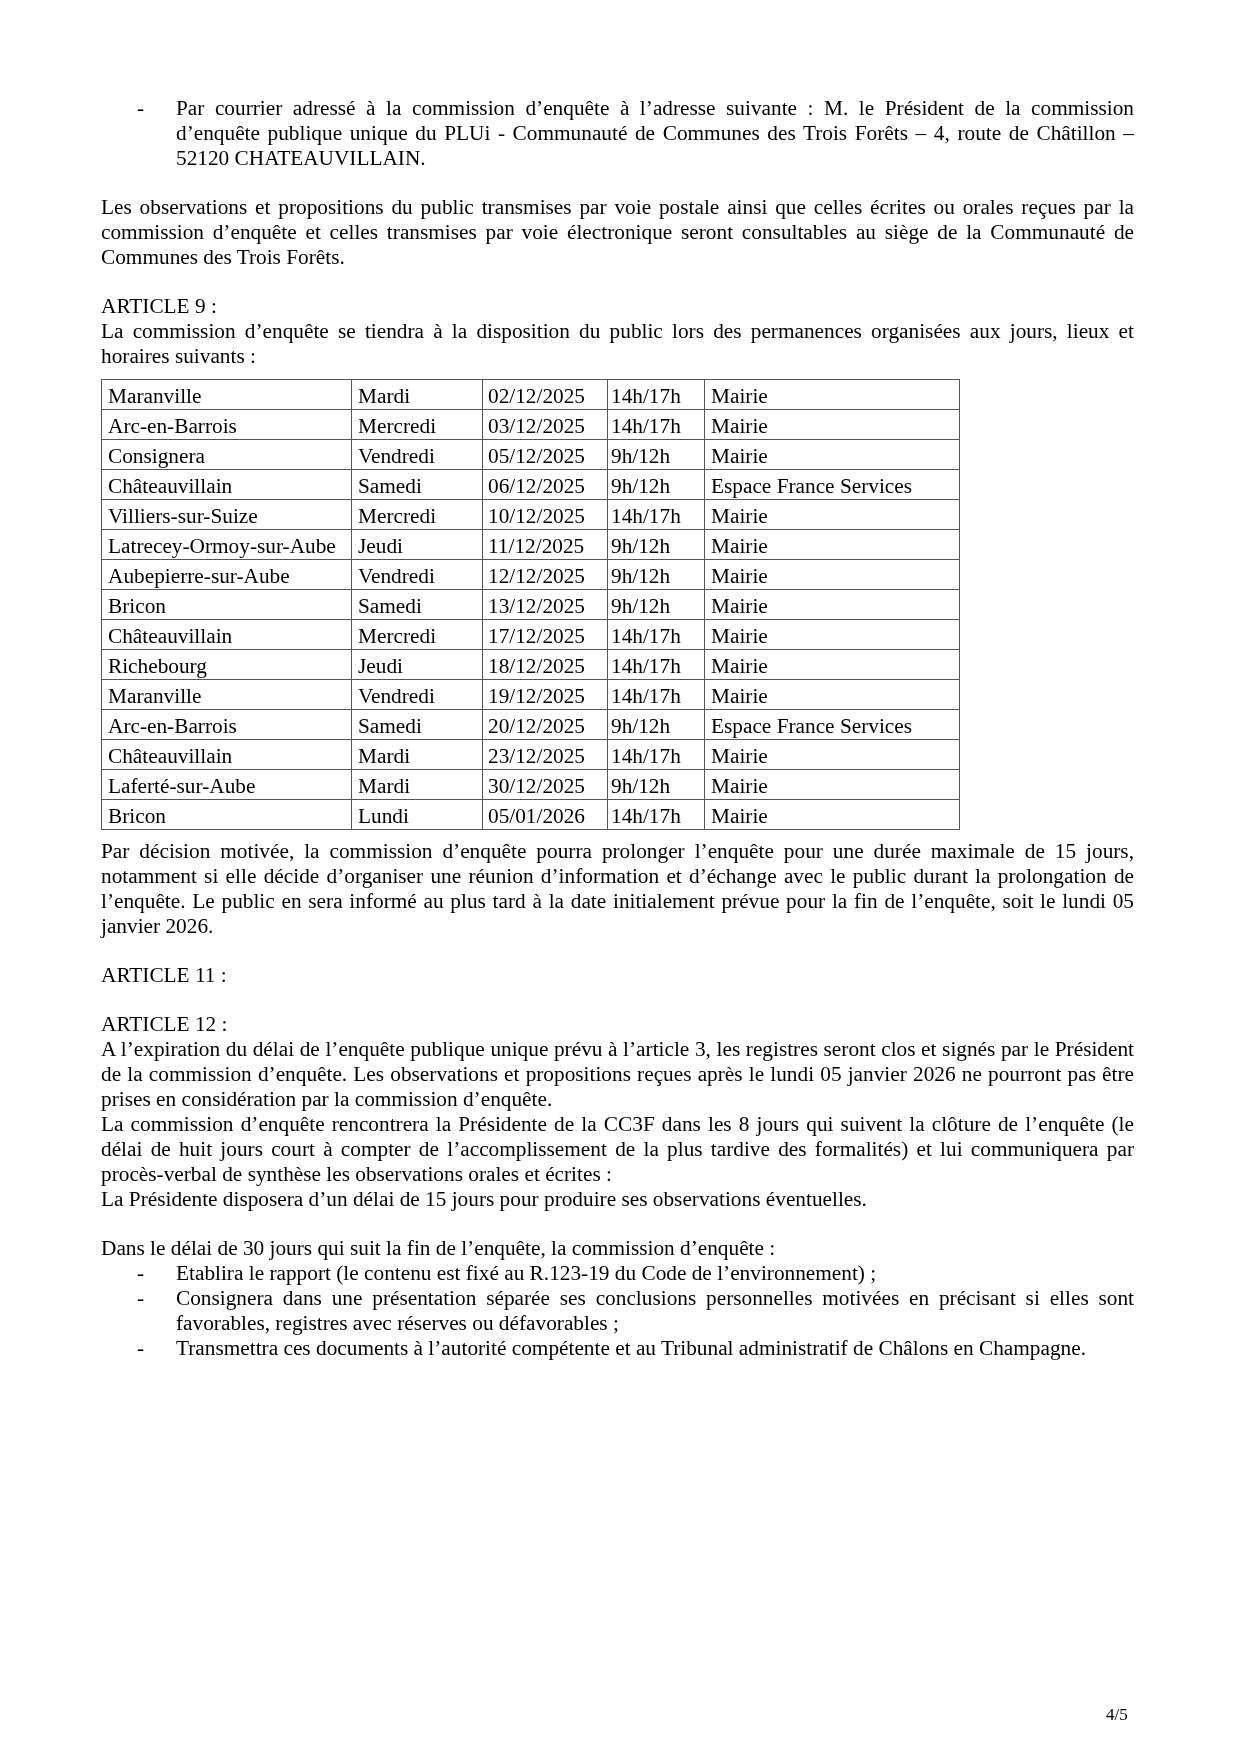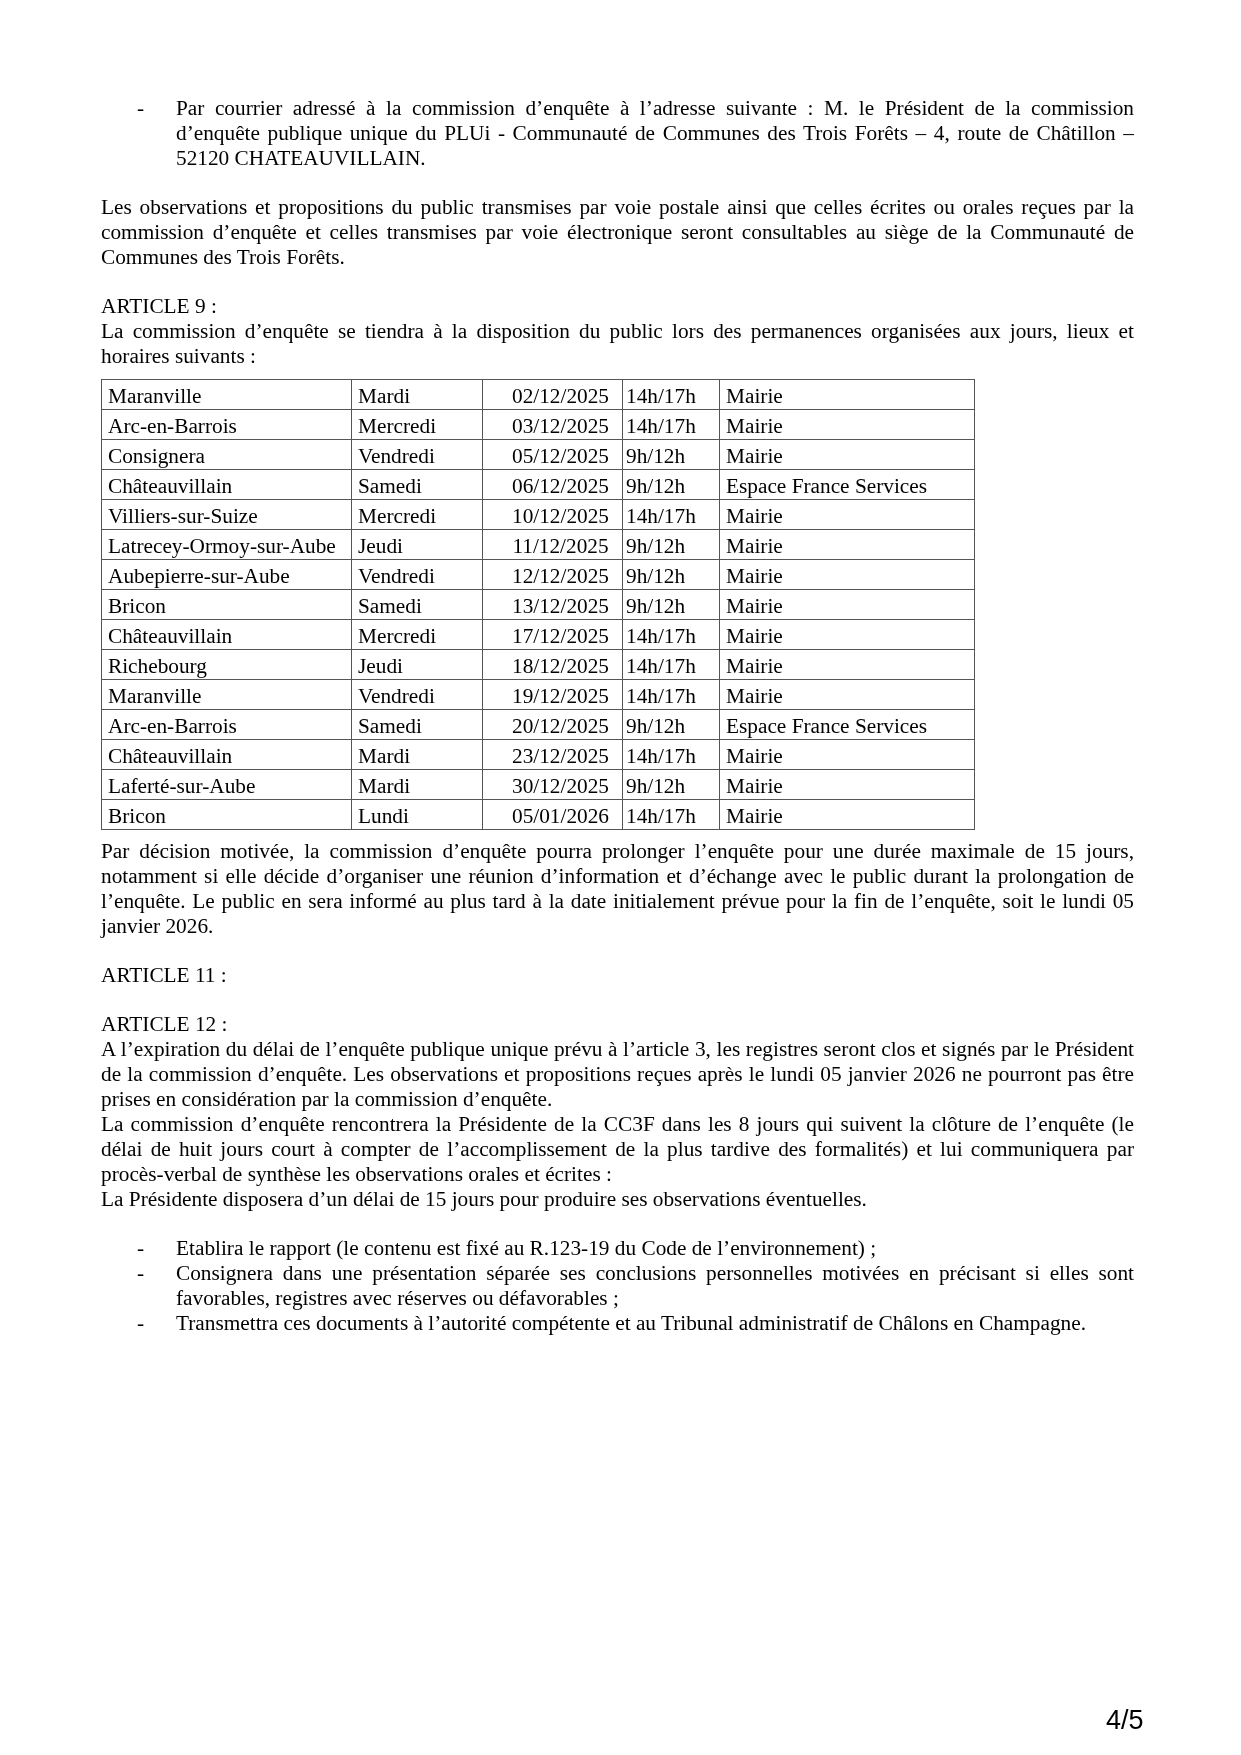--- a/index.html
+++ b/index.html
@@ -10,26 +10,26 @@
   .page { position: absolute; left: 101px; top: 96px; width: 1033px; line-height: 25px; }
   p { margin: 0; text-align: justify; }
   .bullet { position: relative; padding-left: 75px; text-align: justify; }
   .bullet .dash { position: absolute; left: 36px; top: 0; }
   .gap { height: 24px; }
   .heading { font-weight: normal; }
   table { border-collapse: collapse; margin-top: 10px; margin-bottom: 9px; font-size: 21.3px; border-radius: 20px; }
   td { border: 1.3px solid #555; padding: 2px 4px 0 6px; vertical-align: bottom; line-height: 25px; height: 27px; white-space: nowrap; }
   td.c0 { width: 239px; white-space: normal; }
   td.c1 { width: 120px; }
-  td.c2 { width: 115px; padding-left: 20px; text-align: center; }
+  td.c2 { width: 115px; padding-left: 5px; }
   td.c3 { width: 89px; padding-left: 3px; }
   td.c4 { width: 244px; }
   .pagenum {
     position: absolute; left: 1106px; top: 1705px;
-    font-family: Liberation Sans, sans-serif; font-size: 27px;
+    font-family: Liberation Serif, serif; font-size: 17px;
   }
 </style>
 </head>
 <body>
 
 <div class="page">
 
   <div class="bullet">
     <span class="dash">-</span>
     <span>Par courrier adressé à la commission d’enquête à l’adresse suivante : M. le Président de la commission d’enquête publique unique du PLUi - Communauté de Communes des Trois Forêts – 4, route de Châtillon – 52120 CHATEAUVILLAIN.</span>
@@ -157,20 +157,21 @@
 
   <p class="heading">ARTICLE 11 :</p>
   <div class="gap"></div>
 
   <p class="heading">ARTICLE 12 :</p>
   <p>A l’expiration du délai de l’enquête publique unique prévu à l’article 3, les registres seront clos et signés par le Président de la commission d’enquête. Les observations et propositions reçues après le lundi 05 janvier 2026 ne pourront pas être prises en considération par la commission d’enquête.</p>
   <p>La commission d’enquête rencontrera la Présidente de la CC3F dans les 8 jours qui suivent la clôture de l’enquête (le délai de huit jours court à compter de l’accomplissement de la plus tardive des formalités) et lui communiquera par procès-verbal de synthèse les observations orales et écrites :</p>
   <p>La Présidente disposera d’un délai de 15 jours pour produire ses observations éventuelles.</p>
   <div class="gap"></div>
 
+  <p>Dans le délai de 30 jours qui suit la fin de l’enquête, la commission d’enquête :</p>
   <div class="bullet">
     <span class="dash">-</span>
     <span>Etablira le rapport (le contenu est fixé au R.123-19 du Code de l’environnement) ;</span>
   </div>
   <div class="bullet">
     <span class="dash">-</span>
     <span>Consignera dans une présentation séparée ses conclusions personnelles motivées en précisant si elles sont favorables, registres avec réserves ou défavorables ;</span>
   </div>
   <div class="bullet">
     <span class="dash">-</span>

